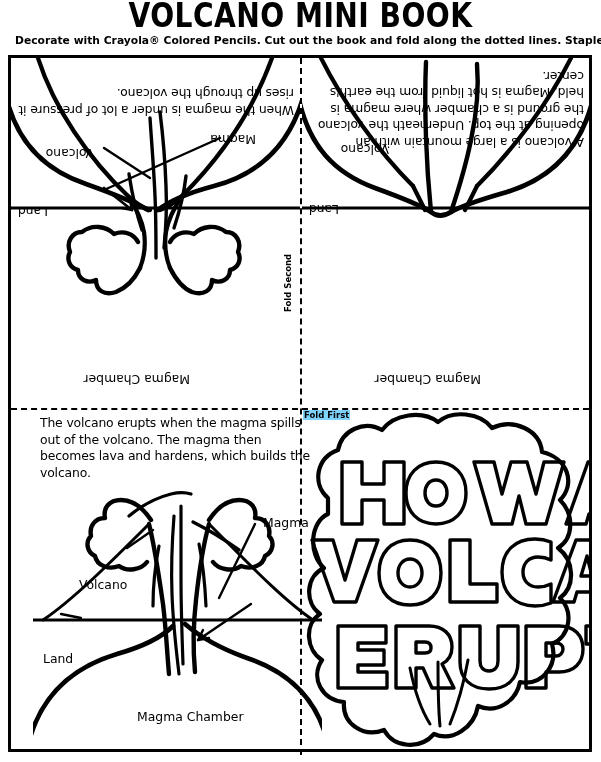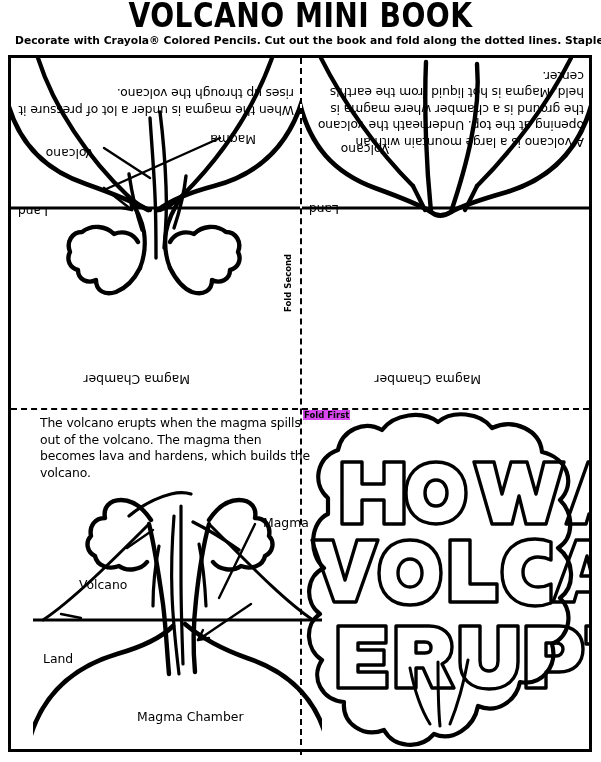--- a/index.html
+++ b/index.html
@@ -86,21 +86,21 @@
     border-top: 2px dashed #000;
   }
   .fold-label-first {
     position: absolute;
     left: 292px;
     top: 352px;
     font-size: 8.5px;
     font-weight: bold;
     font-family: "DejaVu Sans", sans-serif;
     white-space: nowrap;
-    background: #d946ef;
+    background: #7dd3fc;
     padding: 0 1px;
     text-align: right;
   }
   .fold-label-second {
     position: absolute;
     left: 272px;
     top: 255px;
     font-size: 8.5px;
     font-weight: bold;
     font-family: "DejaVu Sans", sans-serif;

